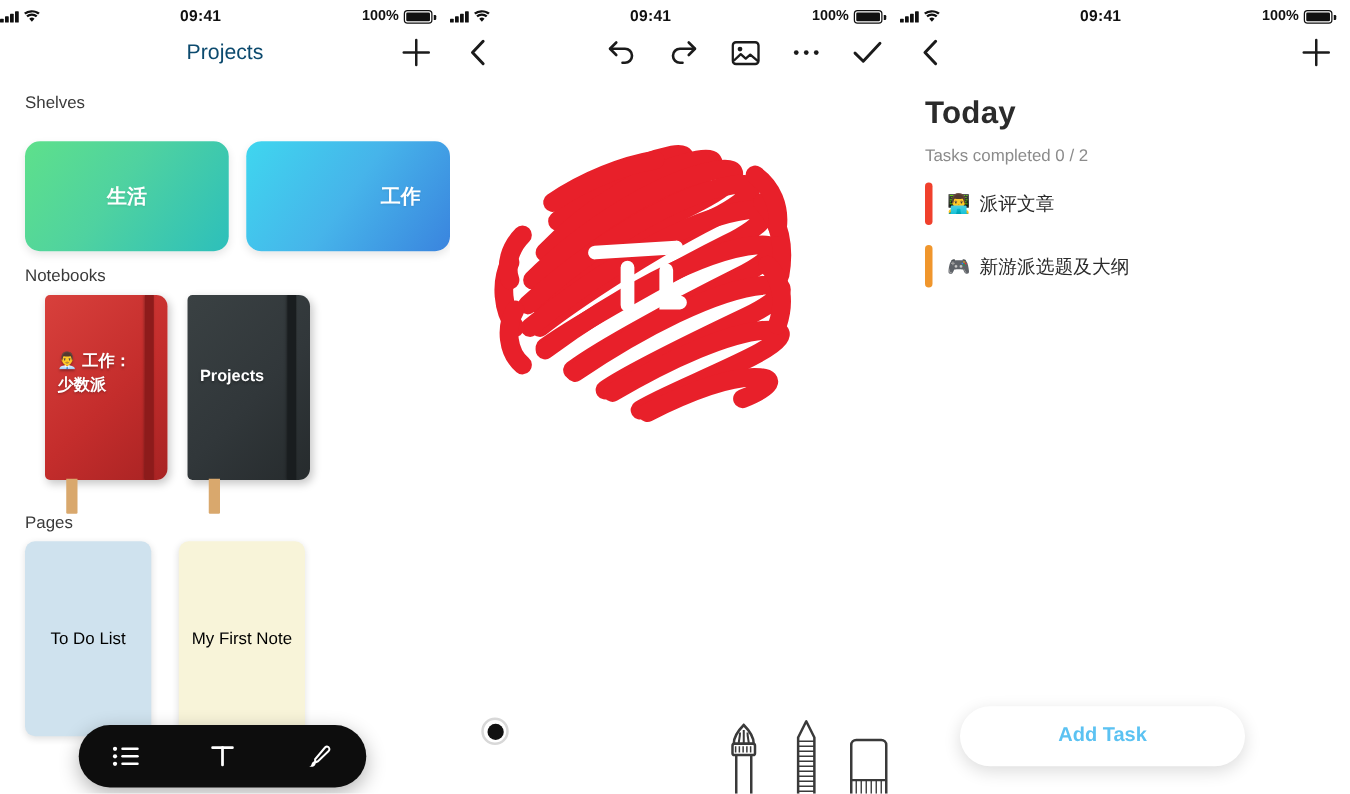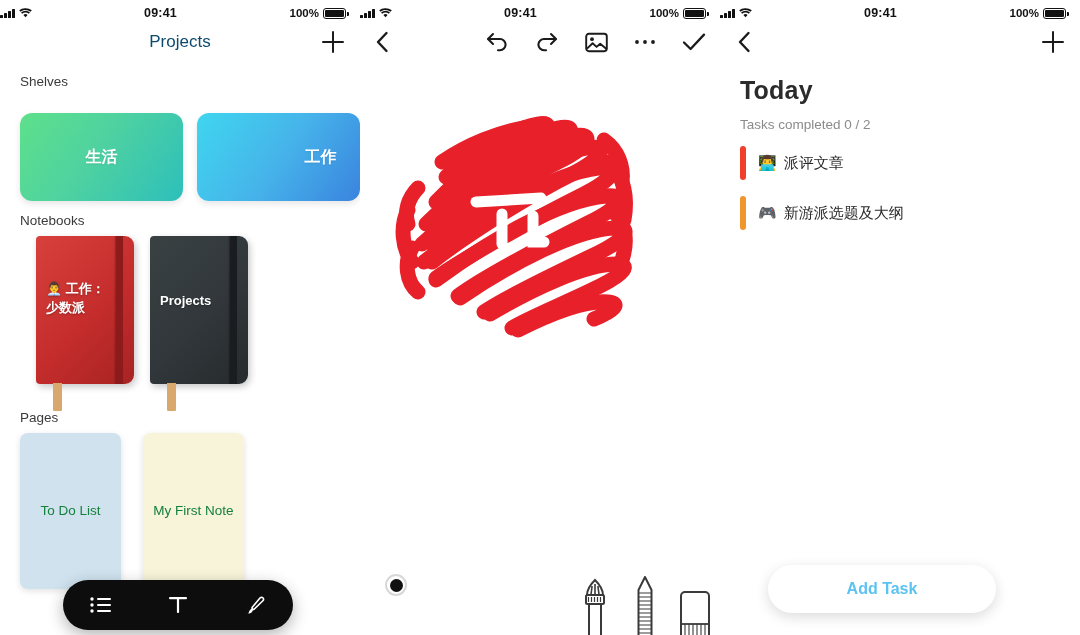--- a/index.html
+++ b/index.html
@@ -79,21 +79,21 @@
     color: #fff; font-size: 13px; font-weight: bold; line-height: 1.45;
     text-shadow: 0 1px 2px rgba(0,0,0,.3);
   }
   .nb-dark .nb-title { top: 56px; }
   .nb-ribbon { position: absolute; left: 17px; top: 147px; width: 9px; height: 28px; background: #d9a86d; border-radius: 0 0 1px 1px; }
 
   .pages-row { display: flex; gap: 22px; padding: 0 0 0 20px; }
   .page-card {
     width: 101px; height: 156px; border-radius: 8px;
     display: flex; align-items: center; justify-content: center; text-align: center;
-    font-size: 13.5px; color: #15803d; line-height: 1.45; padding: 0 8px;
+    font-size: 13.5px; color: #000000; line-height: 1.45; padding: 0 8px;
     box-shadow: 0 2px 6px rgba(0,0,0,.12);
   }
   .page-blue { background: #cfe2ee; }
   .page-cream { background: #f8f4d9; }
 
   .fab-bar {
     position: absolute; left: 63px; bottom: 5px; width: 230px; height: 50px;
     background: #0d0d0d; border-radius: 25px; display: flex; align-items: center;
     justify-content: space-around; box-shadow: 0 5px 16px rgba(0,0,0,.3);
   }

